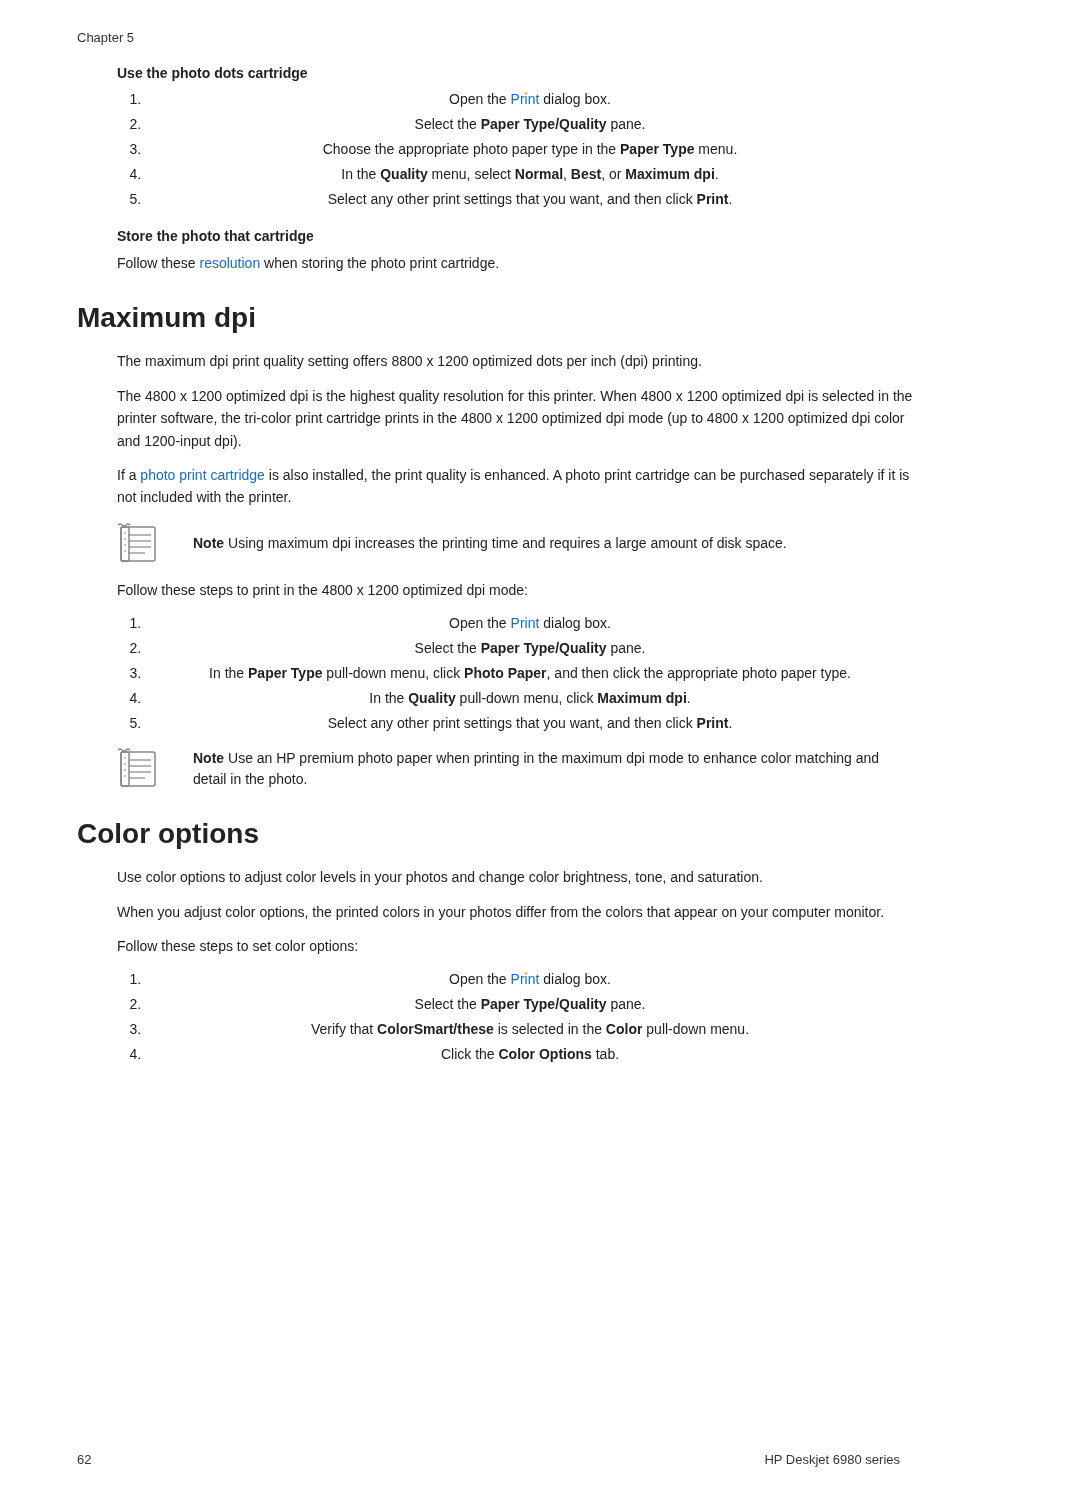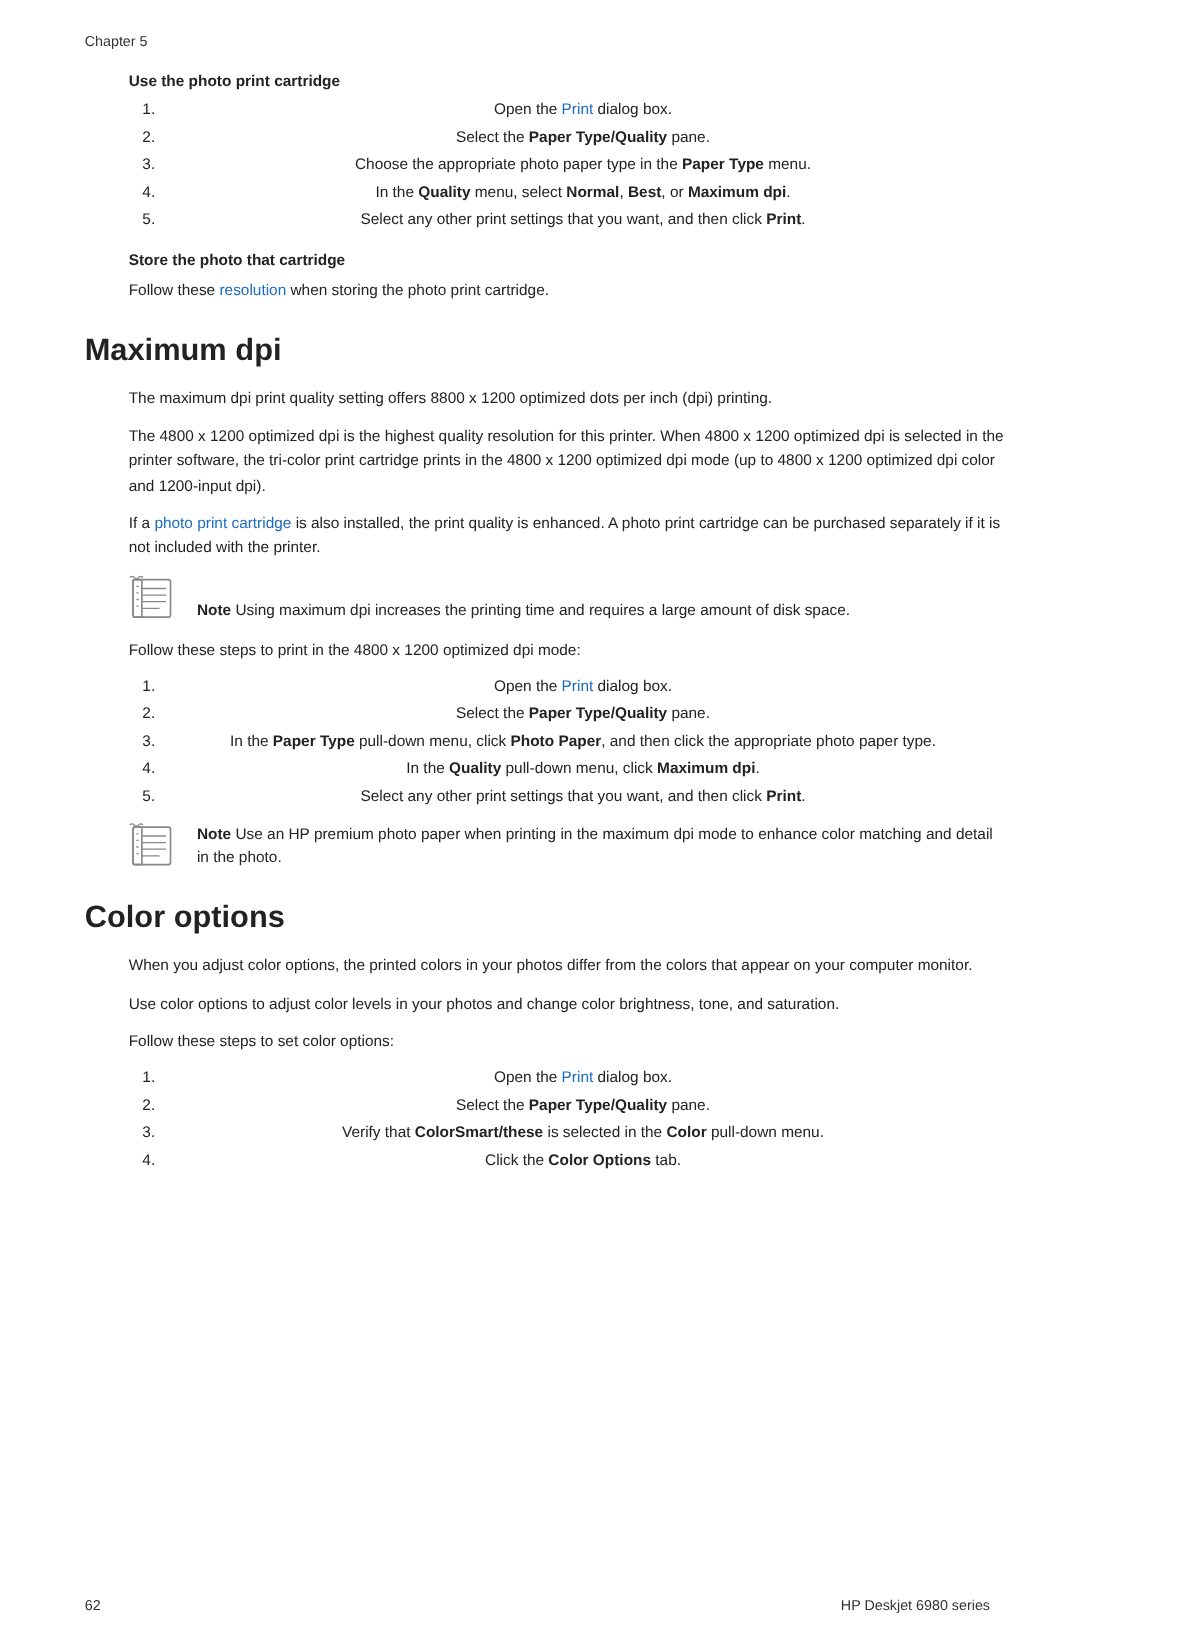--- a/index.html
+++ b/index.html
@@ -62,23 +62,23 @@
       border-bottom: none;
     }
 
     .body-text {
       margin-bottom: 12px;
       line-height: 1.6;
     }
 
     .note-box {
       display: flex;
-      align-items: flex-end;
+      align-items: center;
       margin: 14px 0 14px 0;
-      gap: 14px;
+      gap: 28px;
     }
 
     .note-icon {
       flex-shrink: 0;
       width: 48px;
       height: 42px;
     }
 
     .note-text {
       font-size: 14px;
@@ -106,21 +106,21 @@
     }
   </style>
 </head>
 <body>
 
 <div class="page">
 
   <div class="chapter-label">Chapter 5</div>
 
   <div class="content-indent">
-    <div class="section-heading">Use the photo print cartridge</div>
+    <div class="section-heading">Use the photo dots cartridge</div>
     <ol>
       <li>Open the <a class="link">Print</a> dialog box.</li>
       <li>Select the <strong>Paper Type/Quality</strong> pane.</li>
       <li>Choose the appropriate photo paper type in the <strong>Paper Type</strong> menu.</li>
       <li>In the <strong>Quality</strong> menu, select <strong>Normal</strong>, <strong>Best</strong>, or <strong>Maximum dpi</strong>.</li>
       <li>Select any other print settings that you want, and then click <strong>Print</strong>.</li>
     </ol>
 
     <div class="section-heading">Store the photo that cartridge</div>
     <p class="body-text">
@@ -193,23 +193,23 @@
       </div>
       <div class="note-text">
         <span class="note-label">Note</span>  Use an HP premium photo paper when printing in the maximum dpi mode to enhance color matching and detail in the photo.
       </div>
     </div>
   </div>
 
   <h1 class="main-section-title">Color options</h1>
 
   <div class="content-indent">
+    <p class="body-text">Use color options to adjust color levels in your photos and change color brightness, tone, and saturation.</p>
+
     <p class="body-text">When you adjust color options, the printed colors in your photos differ from the colors that appear on your computer monitor.</p>
-
-    <p class="body-text">Use color options to adjust color levels in your photos and change color brightness, tone, and saturation.</p>
 
     <p class="body-text">Follow these steps to set color options:</p>
 
     <ol>
       <li>Open the <a class="link">Print</a> dialog box.</li>
       <li>Select the <strong>Paper Type/Quality</strong> pane.</li>
       <li>Verify that <strong>ColorSmart/these</strong> is selected in the <strong>Color</strong> pull-down menu.</li>
       <li>Click the <strong>Color Options</strong> tab.</li>
     </ol>
   </div>

